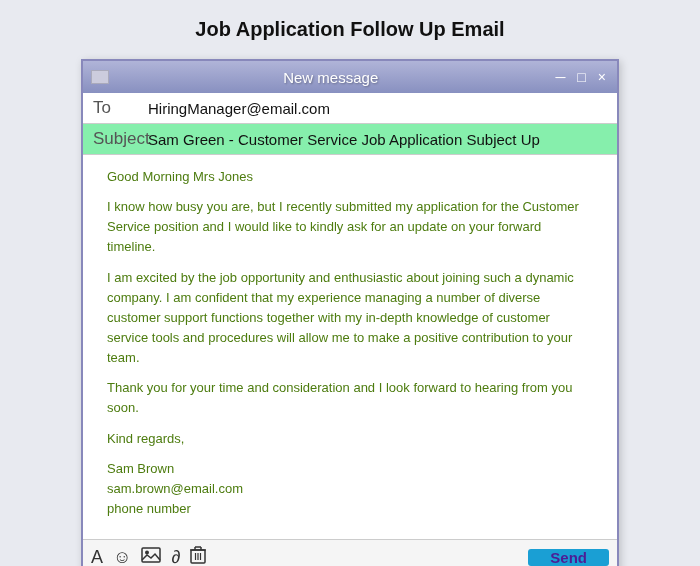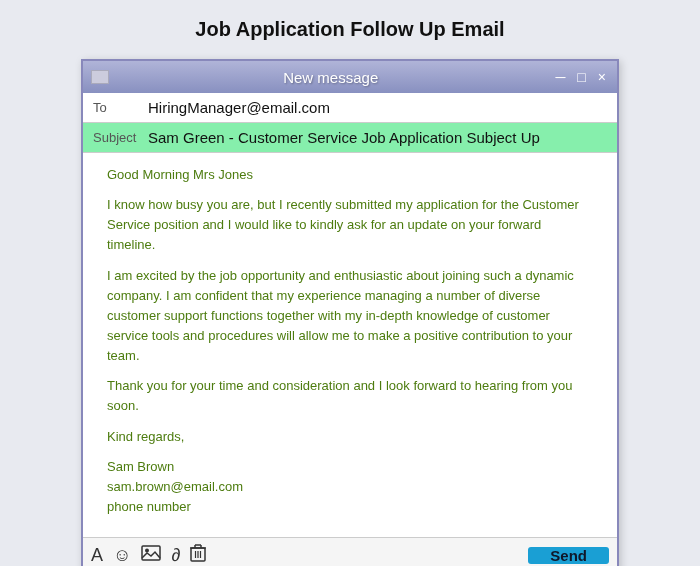--- a/index.html
+++ b/index.html
@@ -83,21 +83,21 @@
     .field-row {
       display: flex;
       align-items: center;
       border-bottom: 1px solid #ccc;
       padding: 5px 10px;
       min-height: 30px;
     }
 
     .field-label {
       color: #555;
-      font-size: 13px;
+      font-size: 17px;
       width: 55px;
       flex-shrink: 0;
     }
 
     .field-value {
       color: #111;
       font-size: 15px;
     }
 
     .subject-row {
@@ -132,21 +132,21 @@
     }
 
     .toolbar-icon {
       font-size: 18px;
       cursor: pointer;
       color: #333;
     }
 
     .send-button {
       background: #1a9fd4;
-      color: #0f172a;
+      color: #4c1d95;
       font-size: 15px;
       font-weight: bold;
       padding: 0 22px;
       border: none;
       border-radius: 3px;
       cursor: pointer;
     }
   </style>
 </head>
 <body>

